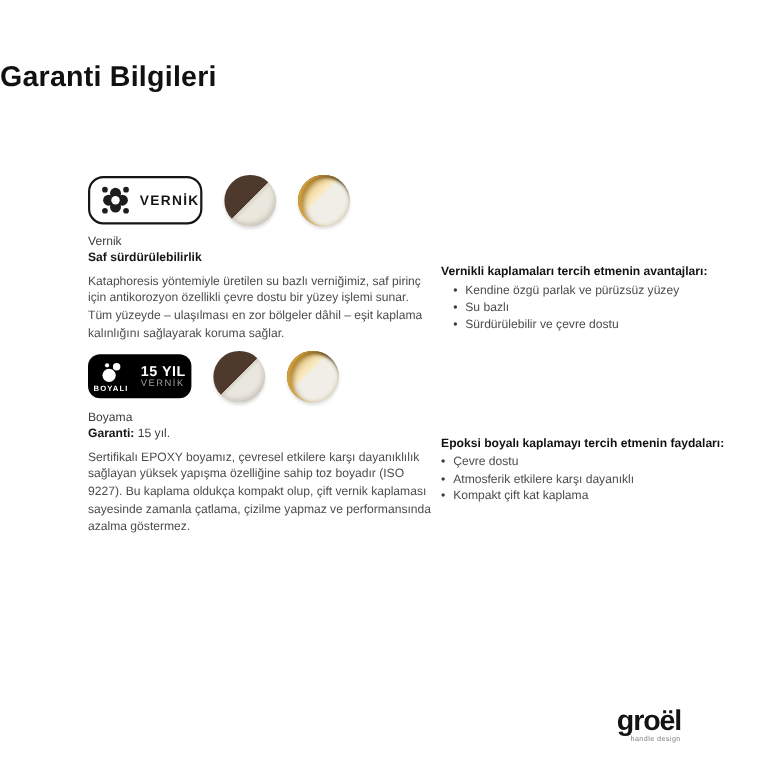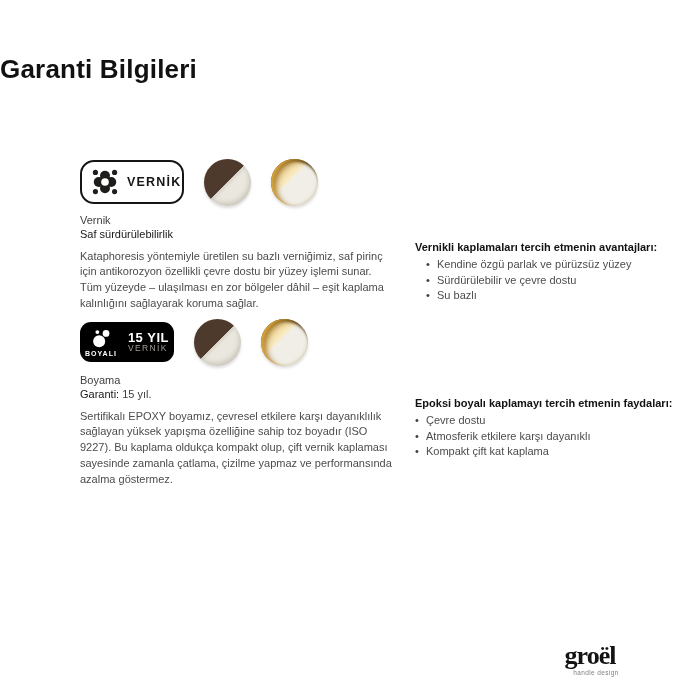--- a/index.html
+++ b/index.html
@@ -7,21 +7,21 @@
   .page {
     position:relative; width:700px; height:700px; background:#ffffff;
     font-family:"Liberation Sans", sans-serif; color:#4c4c4c; overflow:hidden;
   }
   .title {
     position:absolute; top:54px; left:0; width:700px; text-align:left;
     font-size:26px; font-weight:bold; color:#111111; letter-spacing:0.2px;
   }
   
   .col-left  { position:absolute; left:80px;  width:312px; }
-  .col-right { position:absolute; left:415px; width:280px; }
+  .col-right { position:absolute; left:401px; width:280px; }
   .s1-left  { top:157px; }
   .s1-right { top:241px; }
   .s2-left  { top:317px; }
   .s2-right { top:397px; }
 
   .badge-row { display:flex; align-items:center; gap:20px; height:50px; }
 
   
   .badge-vernik {
     display:flex; align-items:center; gap:7px;
@@ -53,33 +53,33 @@
     background:linear-gradient(135deg, #f0d28c 16%, #f9ecc6 42%, #f0eee6 42.8%);
     box-shadow:
       inset 4px 1px 3px -1px #d8a43c,
       inset 7px 4px 7px -3px #8a5f17,
       inset 0 4px 3px -2px #43300e,
       inset -2px -2px 3px -1px rgba(170,150,100,0.3),
       0 2px 3px rgba(0,0,0,0.14);
   }
 
   .labels { margin-top:7px; line-height:1.25; font-size:11px; color:#3e3e3e; }
-  .labels .bold { font-weight:normal; color:#161616; }
+  .labels .bold { font-weight:bold; color:#161616; }
   .para { margin-top:7px; font-size:11px; line-height:1.45; color:#4c4c4c; }
 
   .benefits-title { font-size:11px; font-weight:bold; color:#121212; white-space:nowrap; }
   ul.benefits { list-style:none; margin-top:4px; font-size:11px; line-height:1.42; color:#4c4c4c; }
   ul.benefits li { position:relative; padding-left:11px; }
   ul.benefits li::before { content:"•"; position:absolute; left:0; top:0; color:#3a3a3a; }
   ul.benefits.indented { margin-left:11px; }
 
   
   .logo { position:absolute; left:552px; top:642px; width:76px; text-align:center; }
   .wordmark {
-    font-family:Liberation Serif, serif; font-weight:bold; font-size:26px;
+    font-family:Liberation Sans, sans-serif; font-weight:bold; font-size:26px;
     color:#131313; letter-spacing:-1px; line-height:1.05;
   }
   .tagline { font-size:6.5px; color:#7f7f7f; letter-spacing:0.4px; margin-top:0px; transform:translateX(6px); }
 
   .icon-vernik svg, .icon-boyali svg { display:block; }
 </style>
 </head>
 <body>
 
 <div class="page">
@@ -113,22 +113,22 @@
       <div>Vernik</div>
       <div><span class="bold">Saf sürdürülebilirlik</span><span></span></div>
     </div>
     <div class="para">Kataphoresis yöntemiyle üretilen su bazlı verniğimiz, saf pirinç için antikorozyon özellikli çevre dostu bir yüzey işlemi sunar. Tüm yüzeyde – ulaşılması en zor bölgeler dâhil – eşit kaplama kalınlığını sağlayarak koruma sağlar.</div>
   </div>
 
   <div class="col-right s1-right">
     <div class="benefits-title">Vernikli kaplamaları tercih etmenin avantajları:</div>
     <ul class="benefits indented">
       <li>Kendine özgü parlak ve pürüzsüz yüzey</li>
+      <li>Su bazlı</li>
       <li>Sürdürülebilir ve çevre dostu</li>
-      <li>Su bazlı</li>
     </ul>
   </div>
 
   <div class="col-left s2-left">
     <div class="badge-row">
       <div class="badge-boyali">
         <div class="b-left">
           <span class="icon-boyali">
             <svg width="22" height="21" viewBox="0 0 24 23">
               <g fill="#ffffff">

